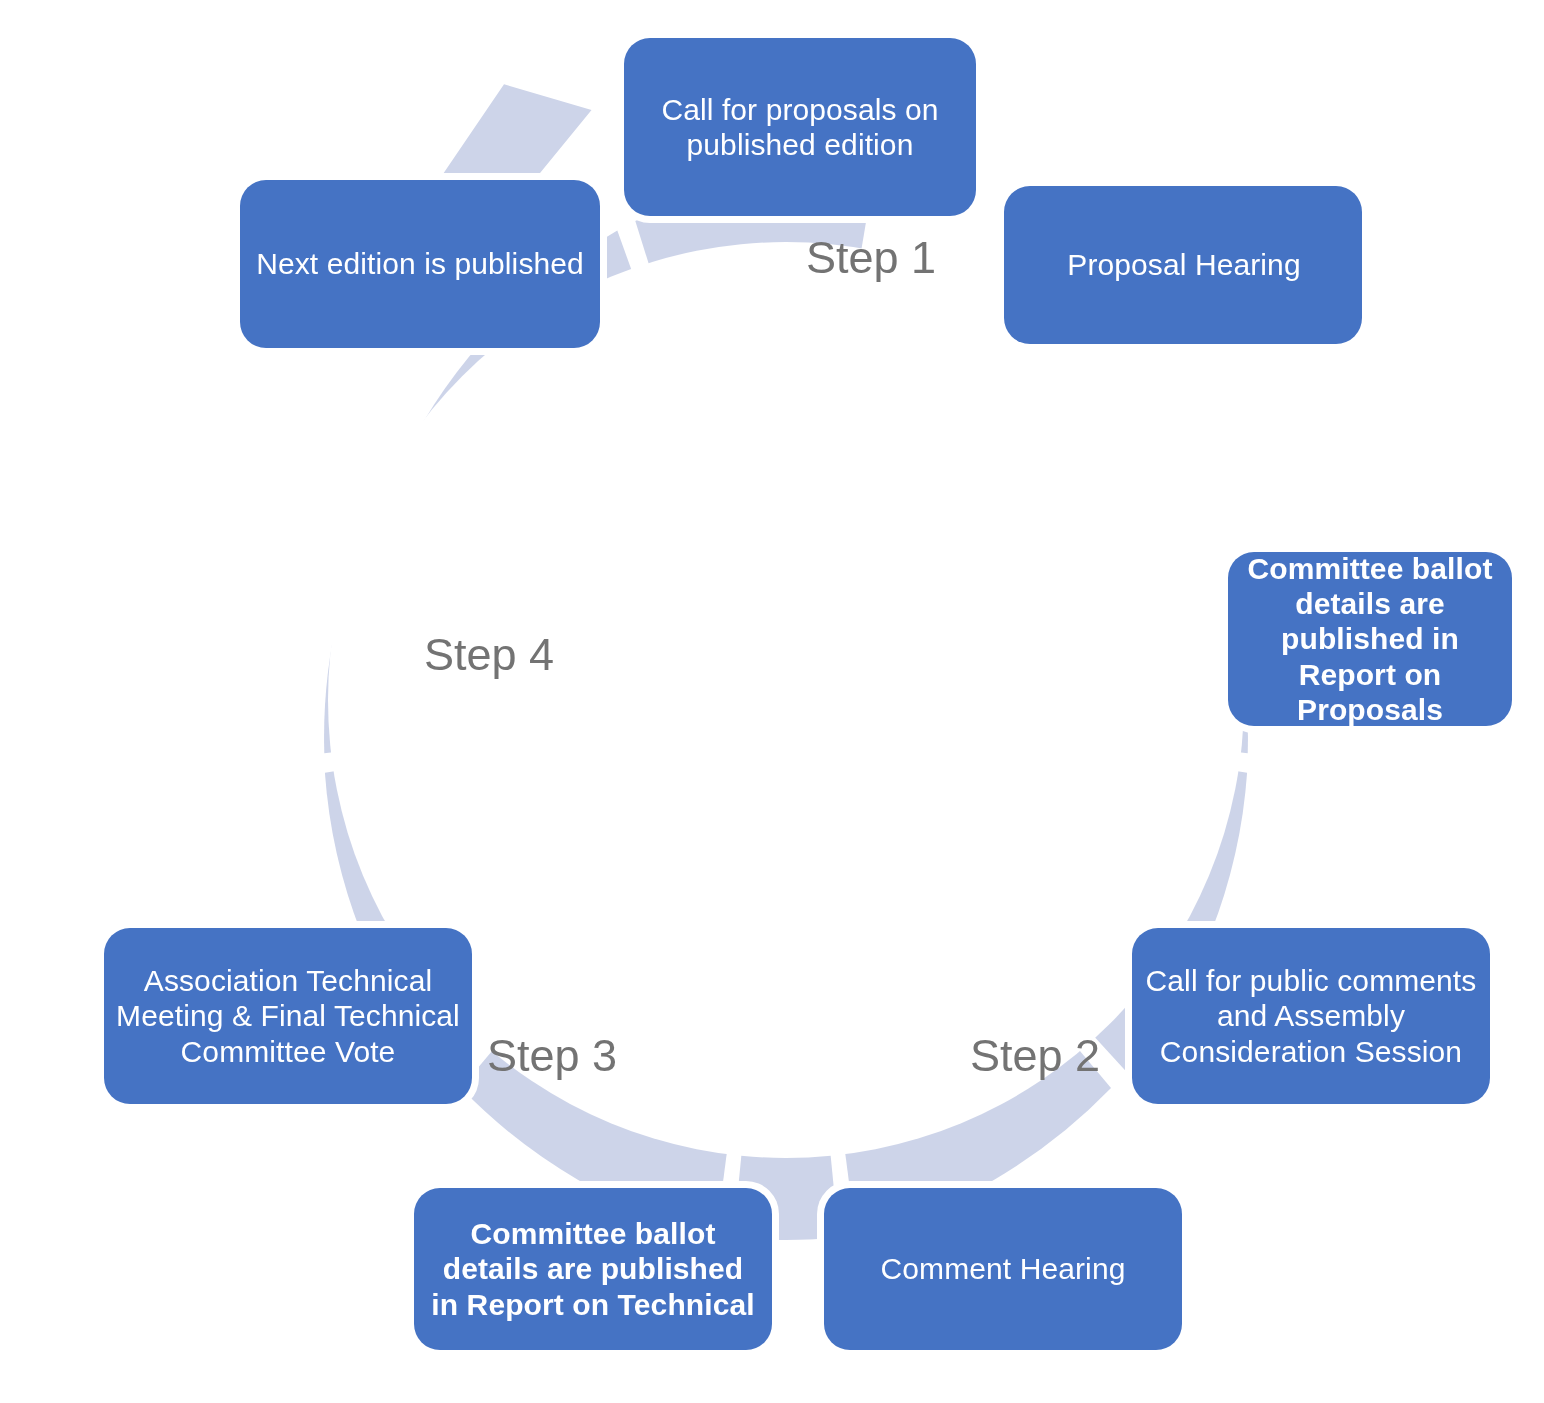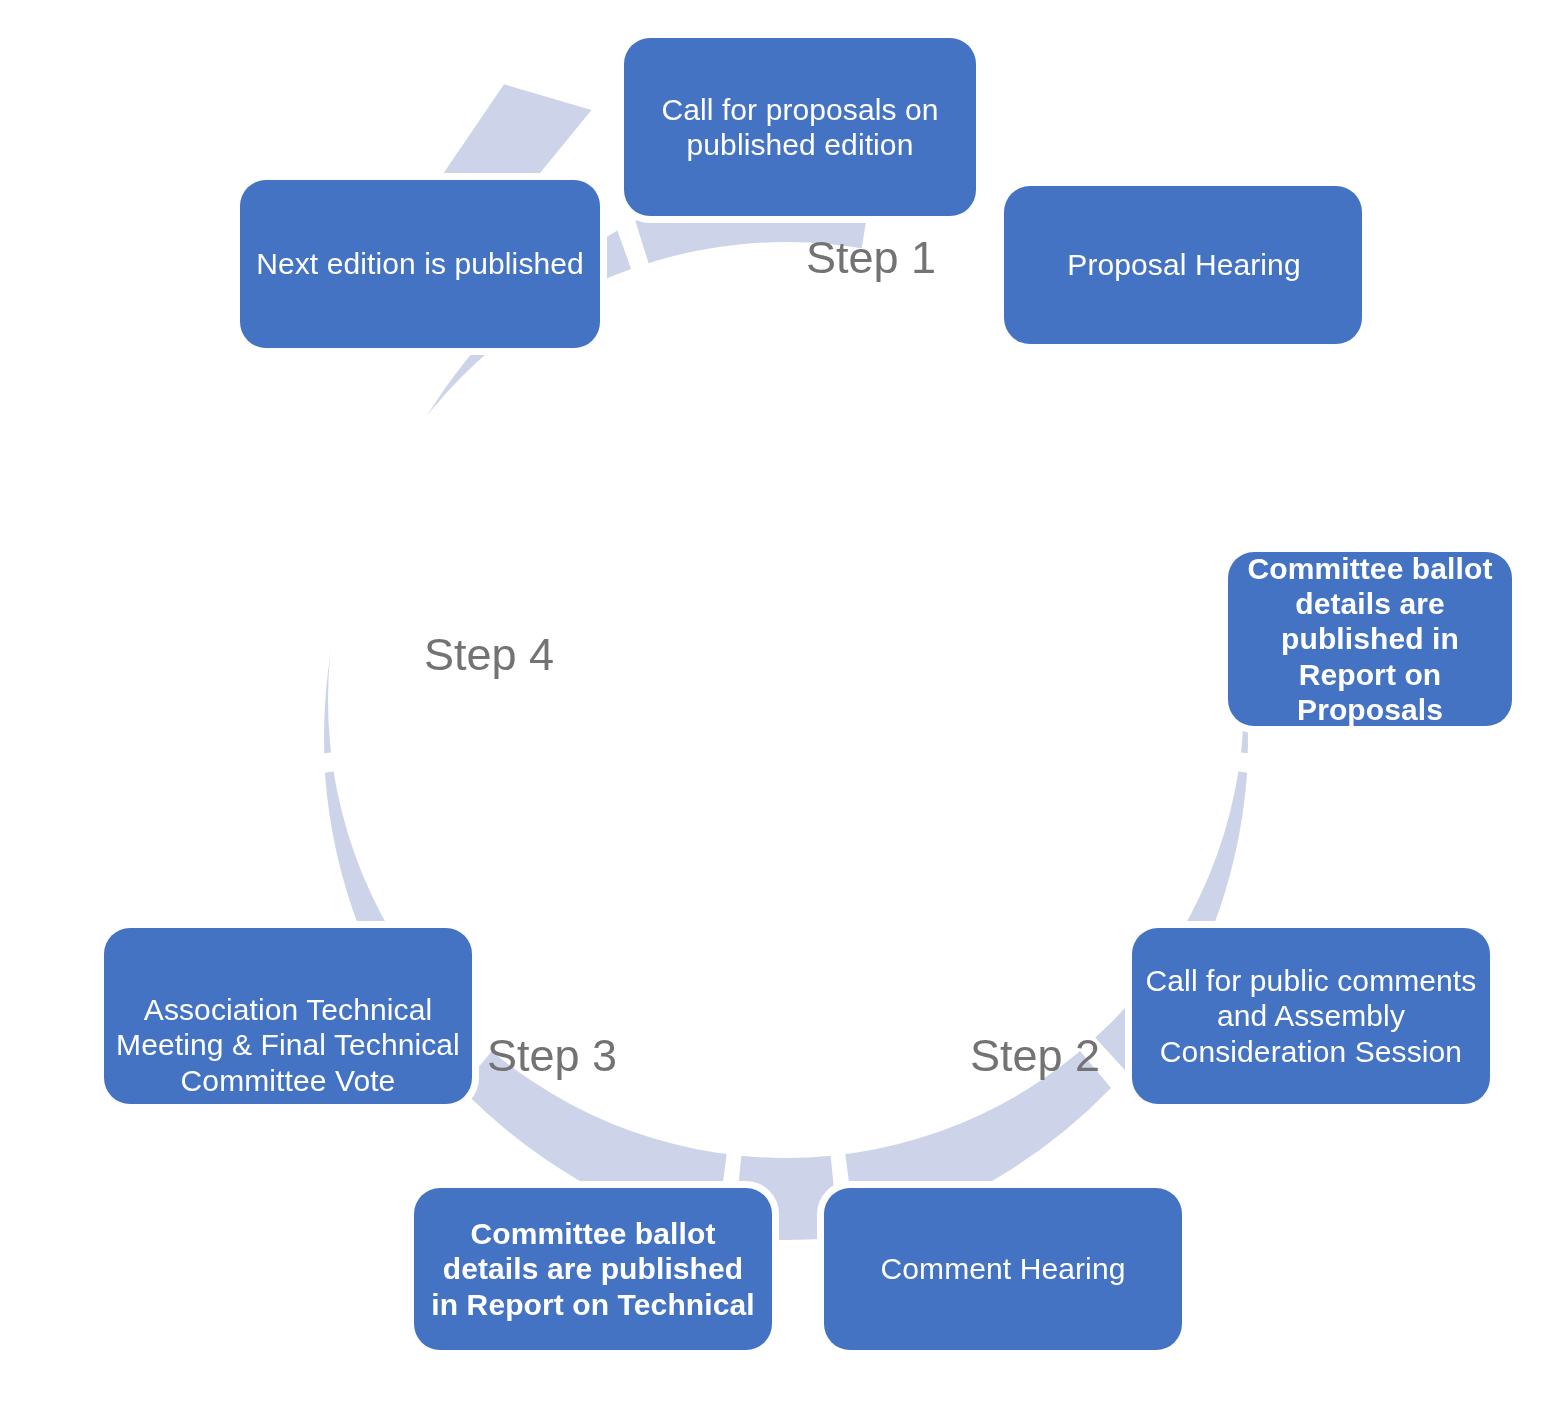--- a/index.html
+++ b/index.html
@@ -62,21 +62,21 @@
     line-height: 1;
   }
 
   
   #node-call-proposals   { left: 624px;  top: 38px;   width: 352px; height: 178px; }
   #node-proposal-hearing { left: 1004px; top: 186px;  width: 358px; height: 158px; padding-left: 14px; }
   #node-rop              { left: 1228px; top: 528px;  width: 284px; height: 174px; margin-top: 24px; }
   #node-call-comments    { left: 1132px; top: 928px;  width: 358px; height: 176px; }
   #node-comment-hearing  { left: 824px;  top: 1188px; width: 358px; height: 162px; align-items: center; }
   #node-roc              { left: 414px;  top: 1188px; width: 358px; height: 162px; }
-  #node-atm              { left: 104px;  top: 928px;  width: 368px; height: 176px; align-items: flex-end; }
+  #node-atm              { left: 104px;  top: 928px;  width: 368px; height: 176px; }
   #node-appeals          { left: 38px;   top: 528px;  width: 356px; height: 166px; }
   #node-next-edition     { left: 240px;  top: 180px;  width: 360px; height: 168px; }
 
   
   #step-1 { left: 806px;  top: 235px;  }
   #step-2 { left: 970px;  top: 1033px; }
   #step-3 { left: 487px;  top: 1033px; }
   #step-4 { left: 424px;  top: 632px;  }
 </style>
 </head>

